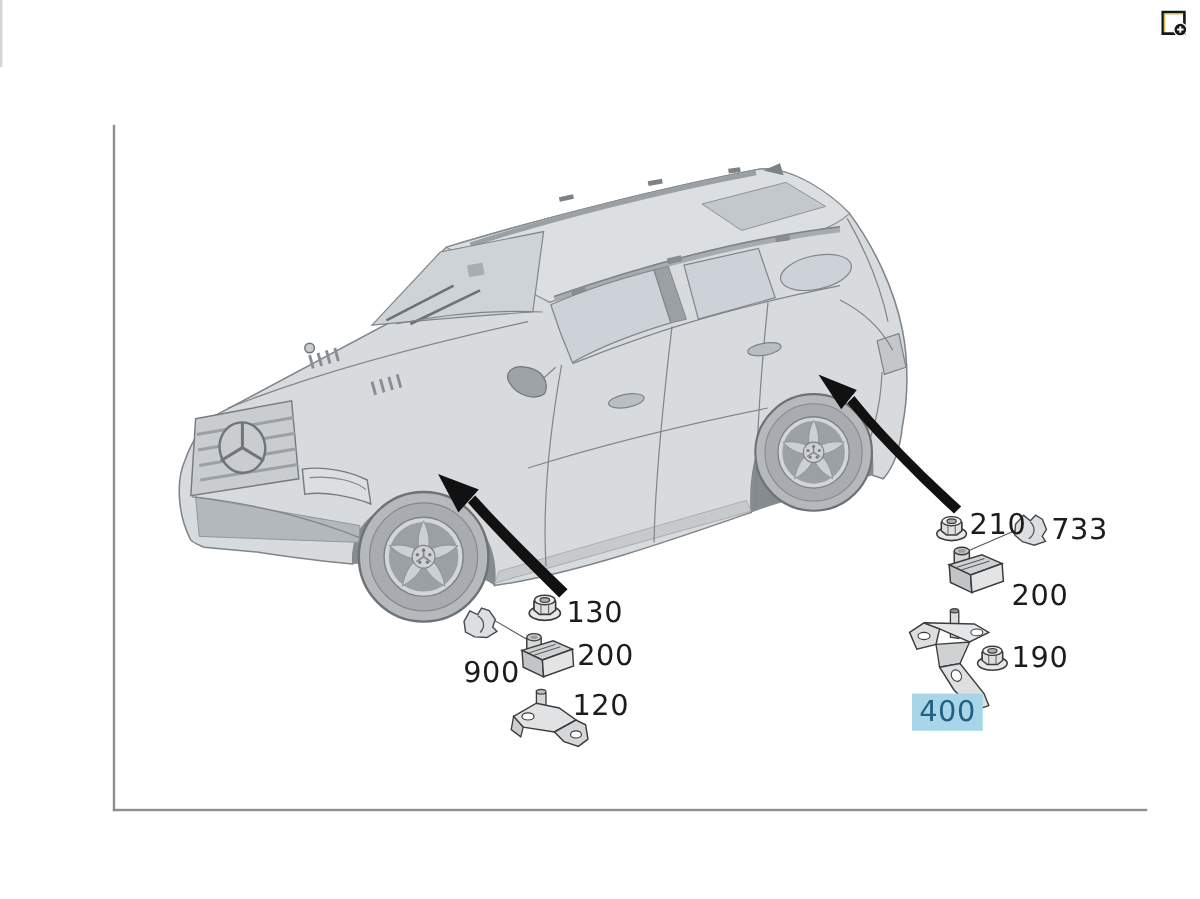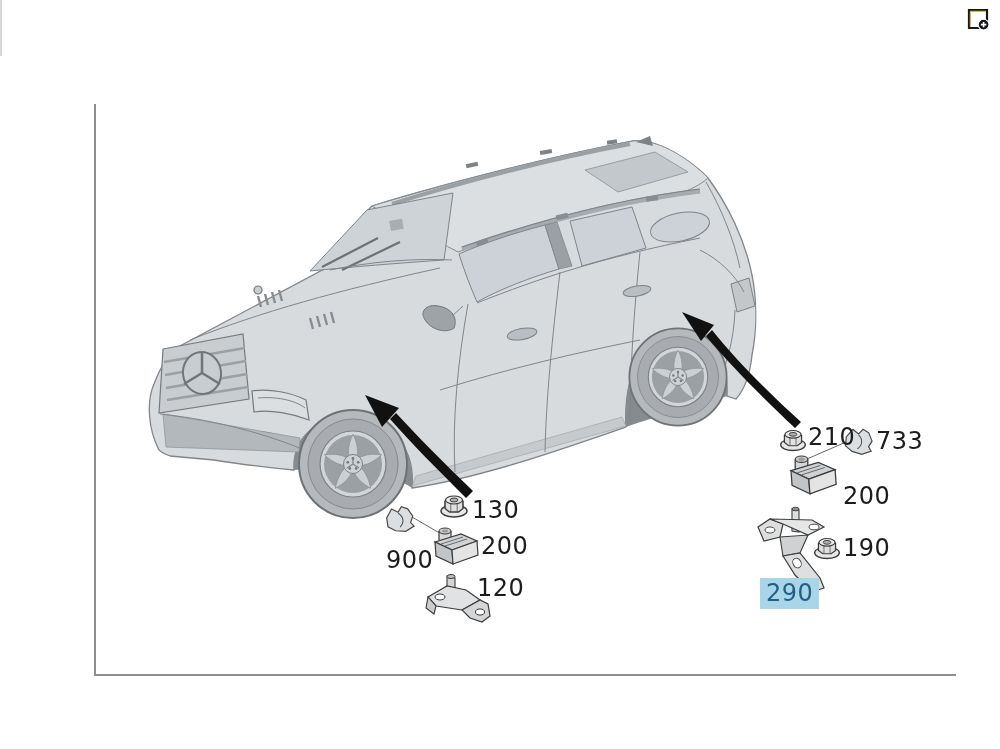--- a/index.html
+++ b/index.html
@@ -219,15 +219,15 @@
   </svg>
 
   <div class="callout" style="left:472px;top:498px;">130</div>
   <div class="callout" style="left:386px;top:548px;">900</div>
   <div class="callout" style="left:481px;top:534px;">200</div>
   <div class="callout" style="left:477px;top:576px;">120</div>
   <div class="callout" style="left:808px;top:425px;">210</div>
   <div class="callout" style="left:876px;top:429px;">733</div>
   <div class="callout" style="left:843px;top:484px;">200</div>
   <div class="callout" style="left:843px;top:536px;">190</div>
-  <div class="callout badge" style="left:760px;top:578px;">290</div>
+  <div class="callout badge" style="left:760px;top:578px;">400</div>
 
 </div>
 
 </body></html>

